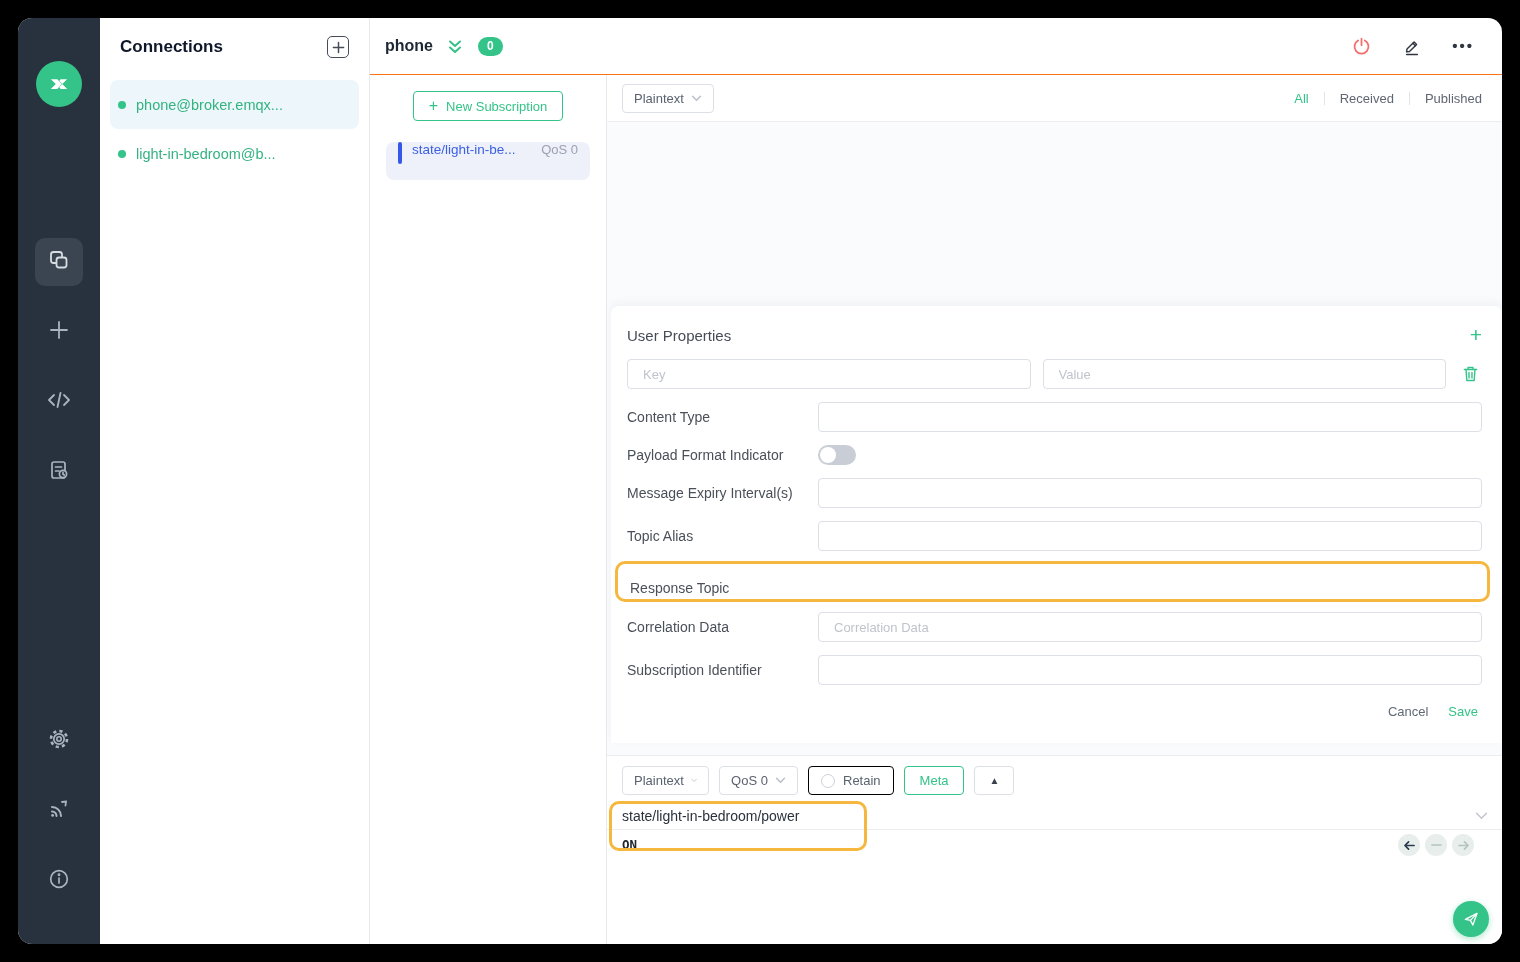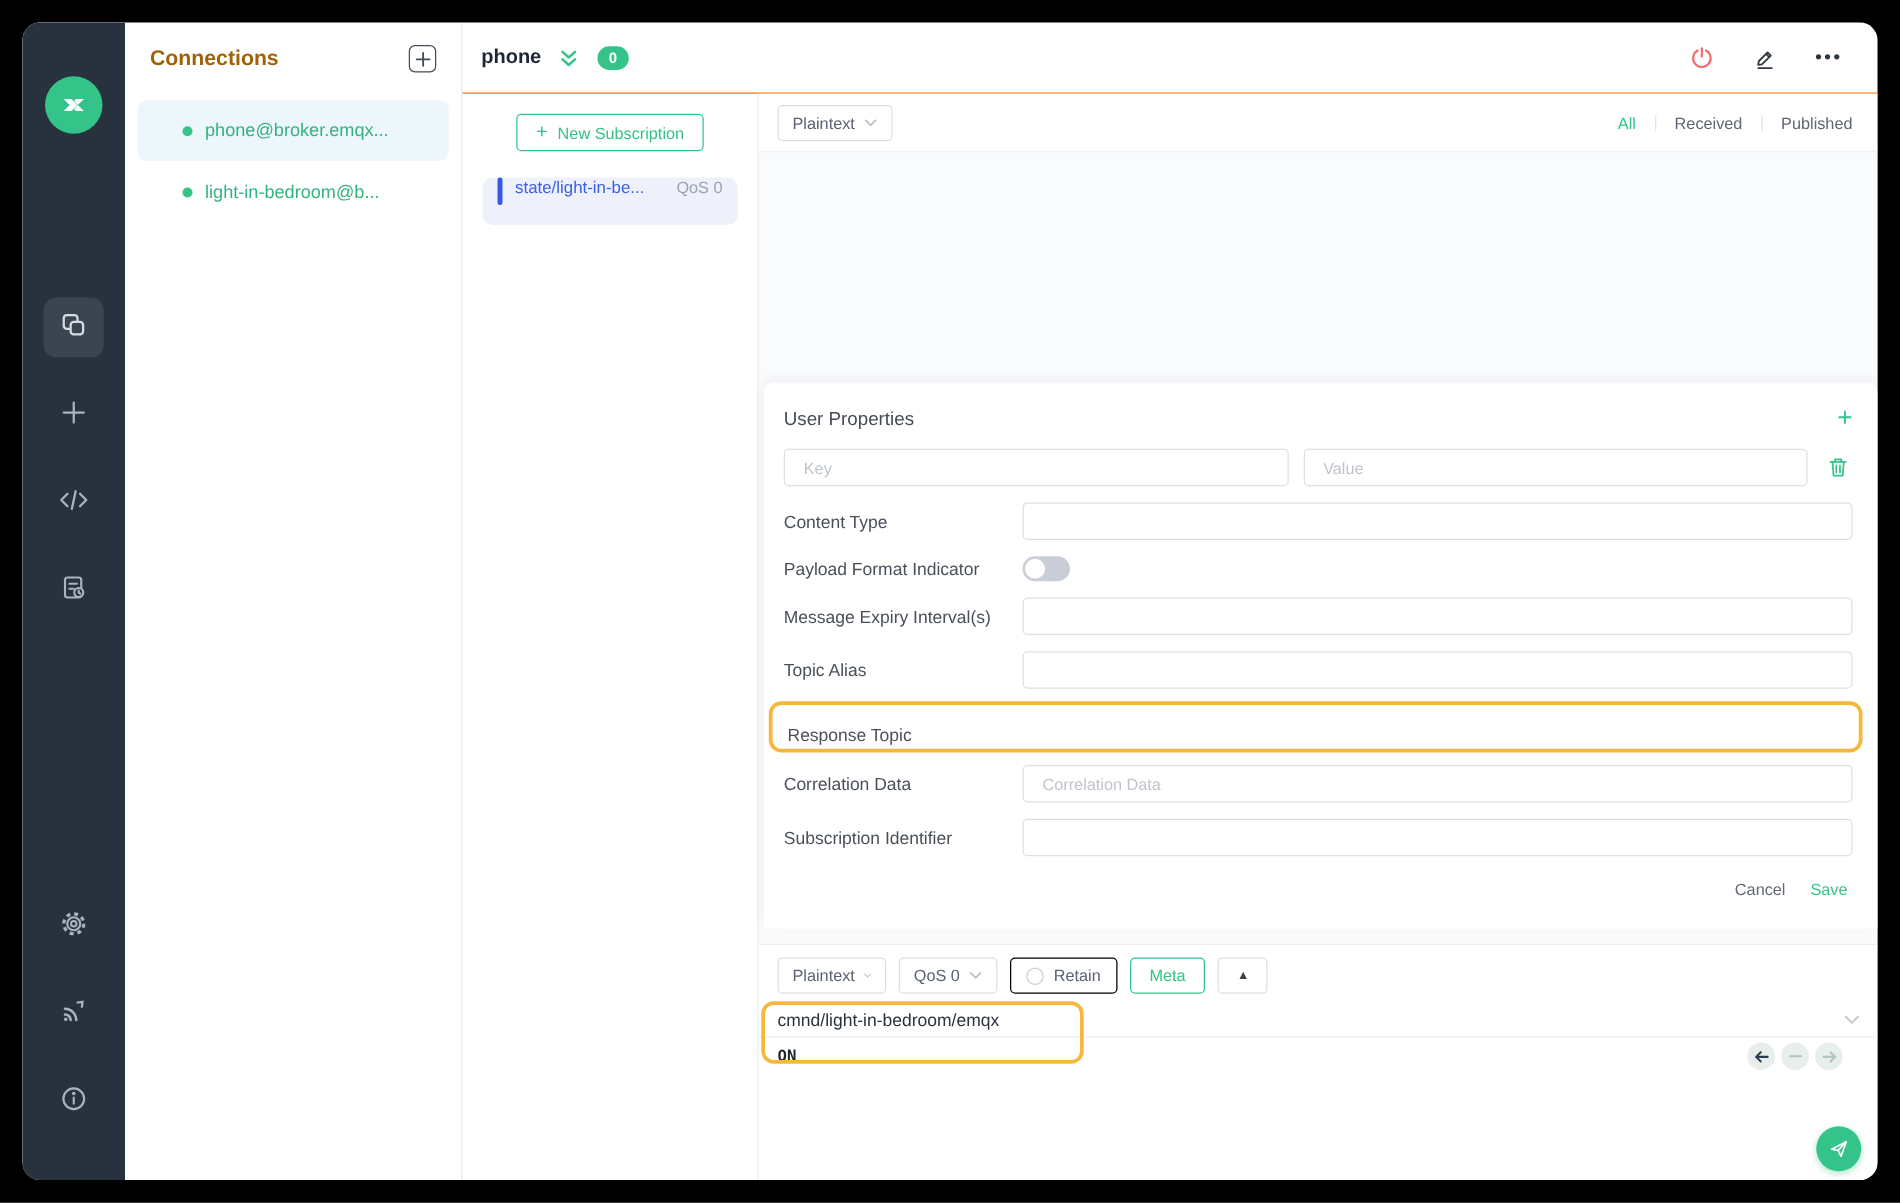--- a/index.html
+++ b/index.html
@@ -17,25 +17,25 @@
               border-radius:10px; cursor:pointer; color:#aab4be; }
   .rail-btn.active { background:#3b4551; }
   .rail-top { display:flex; flex-direction:column; align-items:center; gap:22px; margin-top:131px; }
   .rail-spacer { flex:1; }
   .rail-bottom { display:flex; flex-direction:column; align-items:center; gap:32px; margin-bottom:44px; }
   .rail-bottom .rail-btn { width:40px; height:38px; }
 
   
   .connections { width:270px; flex:0 0 270px; border-right:1px solid #e8e9ec; display:flex; flex-direction:column; }
   .conn-header { height:58px; display:flex; align-items:center; justify-content:space-between; padding:0 20px; }
-  .conn-title { font-size:17px; font-weight:bold; color:#a16207; }
+  .conn-title { font-size:17px; font-weight:bold; color:#0f172a; }
   .add-conn-btn { width:22px; height:22px; border:1.6px solid #454c57; border-radius:5px; background:#fff;
                   display:flex; align-items:center; justify-content:center; cursor:pointer; color:#454c57; }
   .conn-list { padding:4px 10px; display:flex; flex-direction:column; }
-  .conn-item { height:49px; border-radius:8px; display:flex; align-items:center; padding:0 14px 0 36px;
+  .conn-item { height:49px; border-radius:8px; display:flex; align-items:center; padding:0 14px 0 8px;
                cursor:pointer; }
   .conn-item.active { background:#edf6fa; }
   .conn-dot { width:8px; height:8px; border-radius:50%; background:#34c388; flex:0 0 8px; }
   .conn-name { margin-left:10px; font-size:14.5px; color:#34b380; white-space:nowrap; overflow:hidden; }
 
   
   .main { flex:1; display:flex; flex-direction:column; min-width:0; }
   .main-header { height:57px; border-bottom:1px solid #f97316; display:flex; align-items:center; padding:0 28px 0 15px; }
   .main-title { font-size:16px; font-weight:bold; color:#1d2733; }
   .title-chevrons { margin-left:13px; display:flex; cursor:pointer; }
@@ -353,21 +353,21 @@
               </svg>
             </div>
             <div class="retain-btn">
               <span class="radio"></span>
               <span>Retain</span>
             </div>
             <div class="meta-btn">Meta</div>
             <div class="up-btn">▲</div>
           </div>
           <div class="topic-row">
-            <span class="topic-text">cmnd/light-in-bedroom/emqx</span>
+            <span class="topic-text">state/light-in-bedroom/power</span>
             <span class="topic-collapse">
               <svg width="13" height="8" viewBox="0 0 14 9" fill="none" stroke="#c0c4cc" stroke-width="1.6" stroke-linecap="round">
                 <path d="M1.5 1.5 L7 7 L12.5 1.5"></path>
               </svg>
             </span>
           </div>
           <div class="payload-row">ON</div>
           <div class="orange-box"></div>
           <div class="nav-circles">
             <div class="circ">

